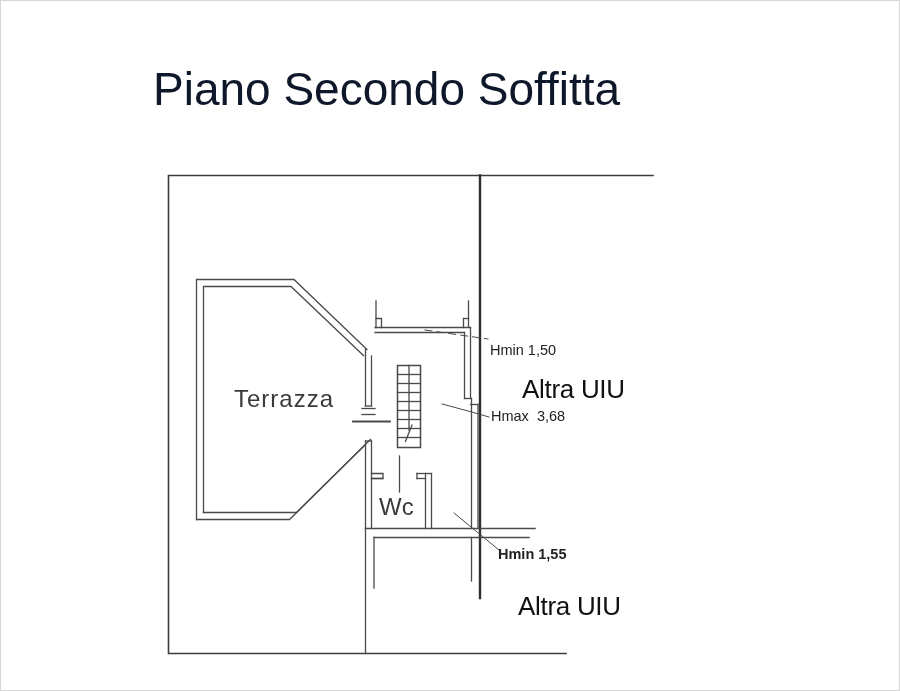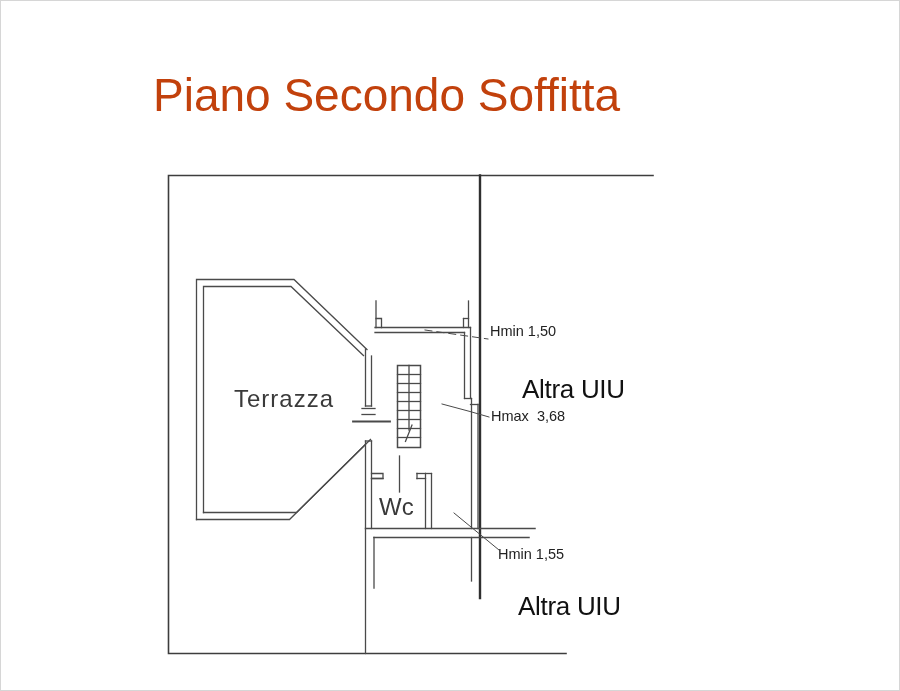--- a/index.html
+++ b/index.html
@@ -8,35 +8,35 @@
     width:898px;height:689px;
     background:#ffffff;
     border:1px solid #d6d6d6;
     overflow:hidden;
     font-family:"Liberation Sans","DejaVu Sans",sans-serif;
     color:#1a1a1a;
   }
   #plan-svg{position:absolute;left:0;top:0;}
   .lbl{position:absolute;white-space:pre;line-height:1;}
   .title{
-    left:152px;top:71px;
+    left:152px;top:65px;
     font-size:46px;
     letter-spacing:0px;
-    color:#c2410c;
+    color:#0f172a;
   }
   .room-label{font-size:24px;color:#3a3a3a;}
   .terrazza{left:233px;top:386px;letter-spacing:1px;}
   .wc{left:378px;top:494px;text-align:center;}
   .uiu{font-size:26px;color:#111111;letter-spacing:-0.3px;}
   .uiu-upper{left:521px;top:375px;}
   .uiu-lower{left:517px;top:592px;}
   .dim{font-size:14.5px;color:#222222;}
-  .hmin150{left:489px;top:323px;}
+  .hmin150{left:489px;top:342px;}
   .hmax230{left:490px;top:408px;}
-  .hmin155{left:497px;top:546px;}
+  .hmin155{left:497px;top:546px;font-weight:bold;}
 </style>
 </head>
 <body>
 
 <div id="page">
 
   <svg id="plan-svg" width="898" height="689" viewBox="0 0 898 689" fill="none" stroke="#4a4a4a" stroke-width="1.3" stroke-linecap="square">
 
     <g stroke="#3d3d3d" stroke-width="1.6">
       <path d="M652,174.5 H167.5 V652.5 H565"></path>

